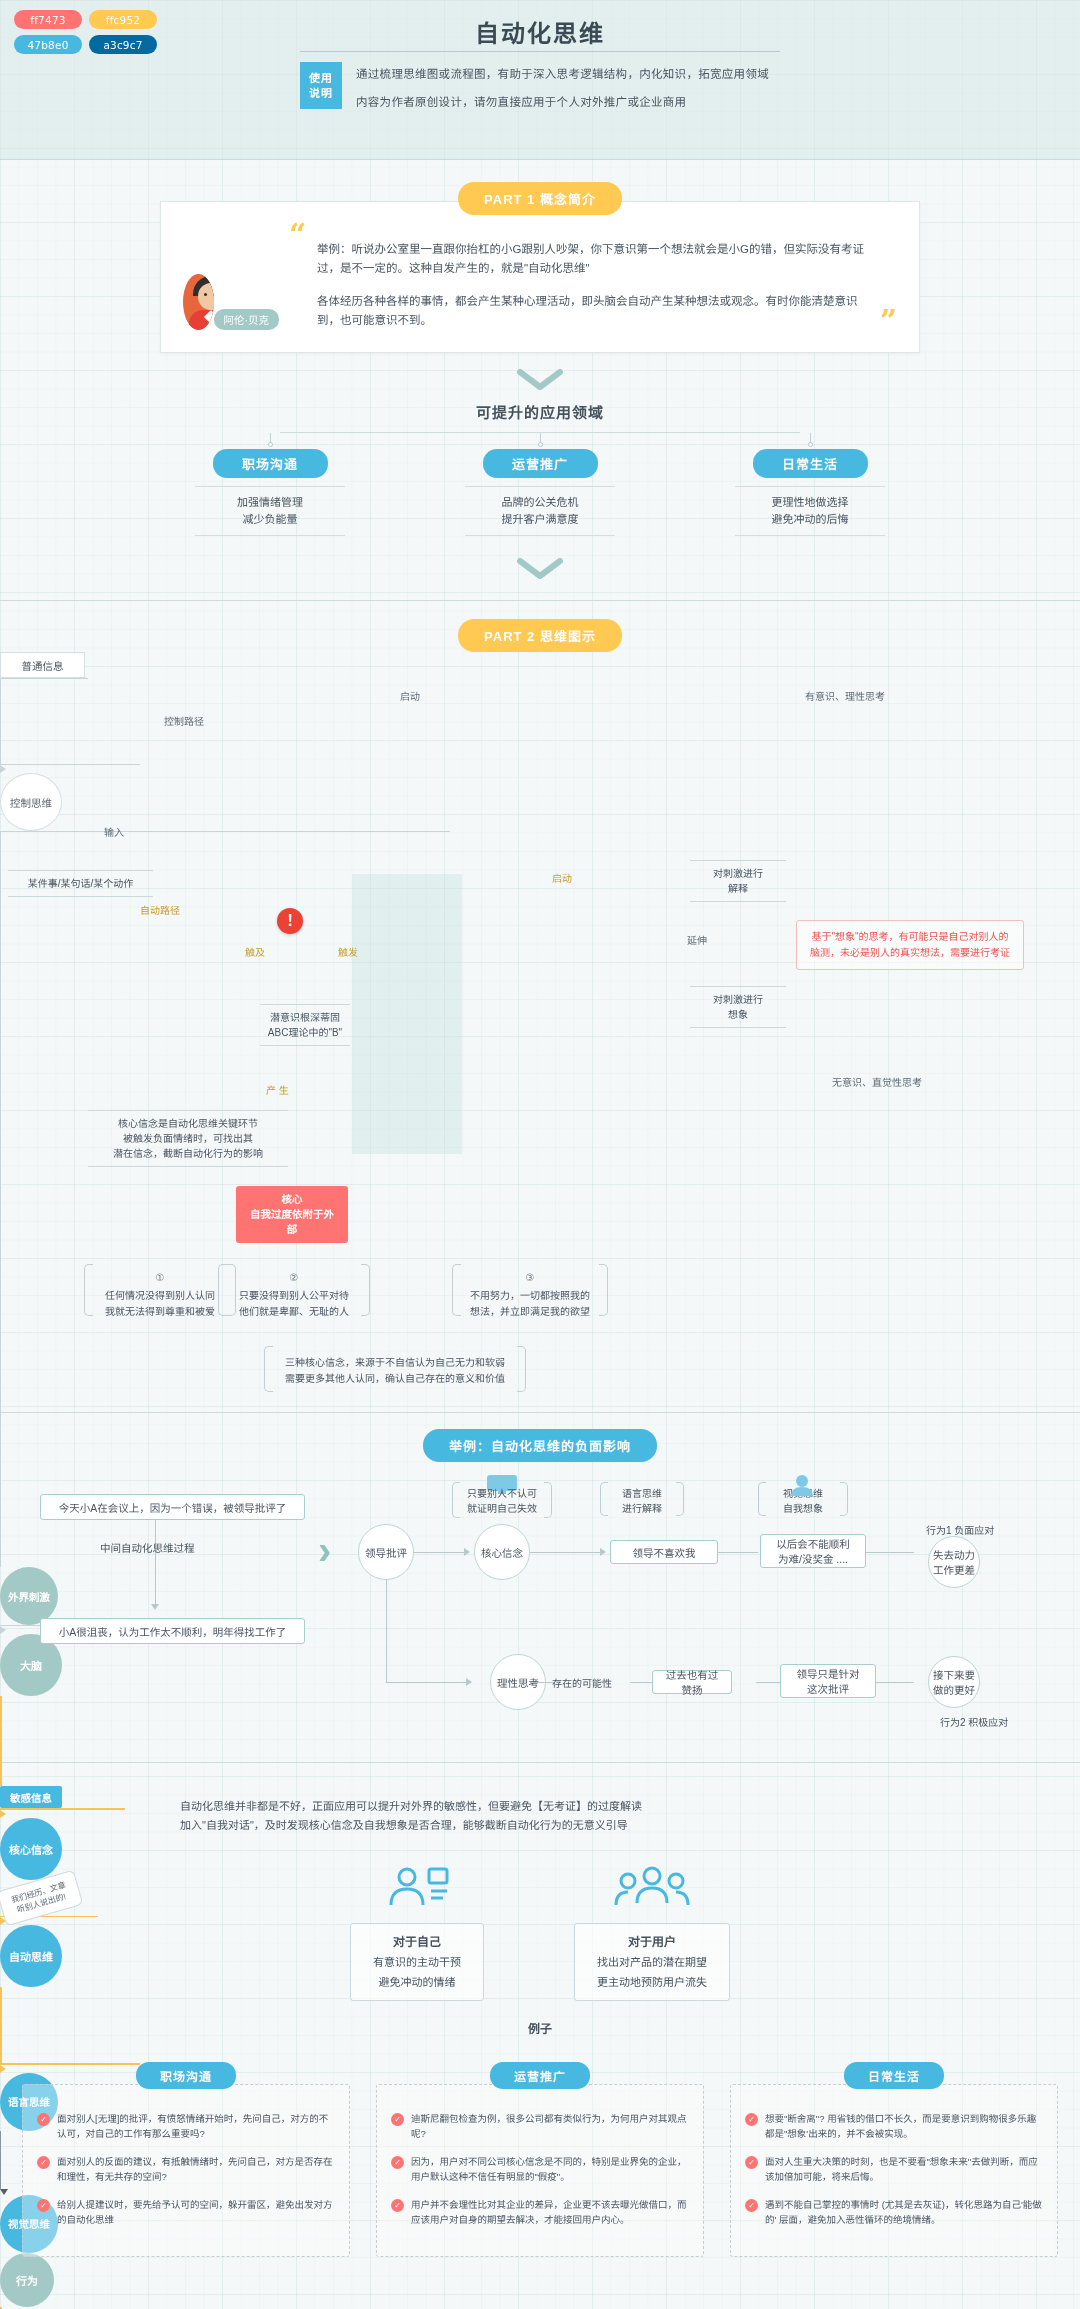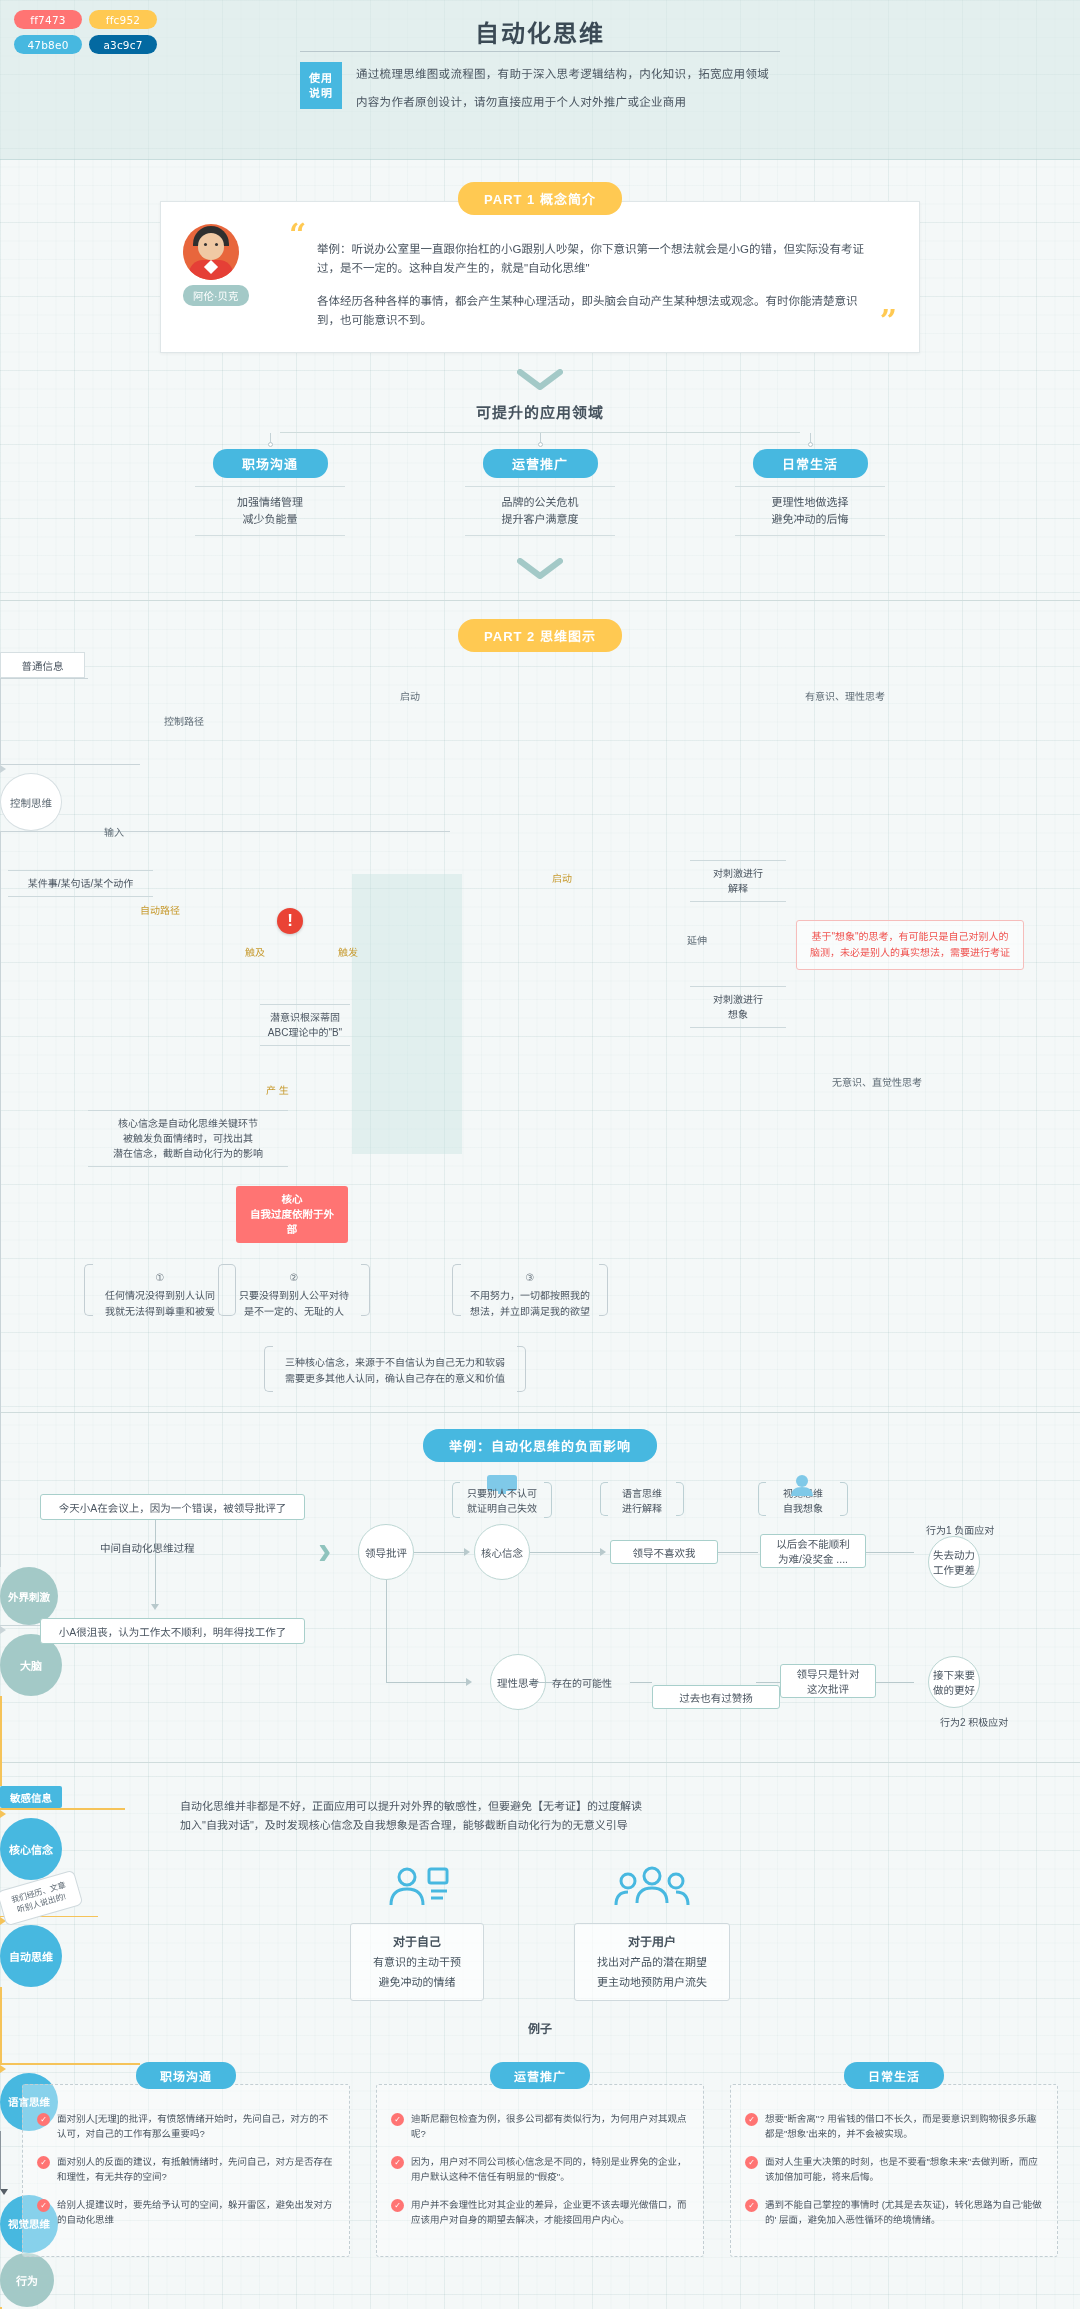--- a/index.html
+++ b/index.html
@@ -75,21 +75,21 @@
 
   
   .part1 { padding: 22px 0 10px; position: relative; }
   .part1-pill-row { text-align: center; position: relative; z-index: 3; }
   .quote-card {
     position: relative; margin: -14px auto 0; width: 760px; min-height: 120px;
     background: #fff; border: 1px solid #dfe6e8;
     box-shadow: 0 1px 3px rgba(0,0,0,.05);
     display: flex; padding: 22px 30px 22px 22px; gap: 8px;
   }
-  .avatar-col { width: 96px; flex: 0 0 96px; display: flex; flex-direction: column; align-items: flex-start; }
+  .avatar-col { width: 96px; flex: 0 0 96px; display: flex; align-items: flex-end; }
   .avatar {
     width: 56px; height: 56px; border-radius: 50%;
     background: #e8663c; position: relative; overflow: hidden;
   }
   .avatar .hair { position: absolute; left: 10px; top: 2px; width: 36px; height: 20px; background: #2f2f2f; border-radius: 18px 18px 0 0; }
   .avatar .face { position: absolute; left: 15px; top: 9px; width: 26px; height: 27px; background: #f0c9a4; border-radius: 13px; }
   .avatar .eyeL, .avatar .eyeR { position: absolute; top: 19px; width: 3px; height: 3px; background: #333; border-radius: 50%; }
   .avatar .eyeL { left: 21px; } .avatar .eyeR { left: 32px; }
   .avatar .body { position: absolute; left: 6px; bottom: -6px; width: 44px; height: 26px; background: #e53f36; border-radius: 14px 14px 0 0; }
   .avatar .collar { position: absolute; left: 23px; bottom: 8px; width: 10px; height: 10px; background: #fff; transform: rotate(45deg); }
@@ -438,21 +438,21 @@
         <span>任何情况没得到别人认同</span><br>
         <span>我就无法得到尊重和被爱</span>
       </div>
     </div>
     <div class="bracket-box" style="left:218px; top:612px; width:152px; height:52px;">
       <div class="bk l"></div>
         <div class="bk r"></div>
       <div class="inner">
         <span class="circ-num">②</span>
         <span>只要没得到别人公平对待</span><br>
-        <span>是不一定的、无耻的人</span>
+        <span>他们就是卑鄙、无耻的人</span>
       </div>
     </div>
     <div class="bracket-box" style="left:452px; top:612px; width:156px; height:52px;">
       <div class="bk l"></div>
         <div class="bk r"></div>
       <div class="inner">
         <span class="circ-num">③</span>
         <span>不用努力，一切都按照我的</span><br>
         <span>想法，并立即满足我的欲望</span>
       </div>
@@ -547,21 +547,21 @@
     </div>
 
     <div class="ex-vline" style="left:386px; top:118px; height:102px;"></div>
     <div class="ex-line" style="left:386px; top:220px; width:80px;"></div>
     <div class="ex-arrow" style="left:466px; top:216px;"></div>
     <div class="ex-circle" style="left:474px; top:192px; width:56px; height:56px;margin-left:16px;">理性思考</div>
 
     <div class="ex-line" style="left:530px; top:220px; width:24px;"></div>
     <div style="left:552px; top:213px; font-size:10px;">存在的可能性</div>
     <div class="ex-line" style="left:630px; top:220px; width:22px;"></div>
-    <div class="ex-box" style="left:652px; top:208px; width:128px; height:24px;margin-top:15px;">过去也有过赞扬</div>
+    <div class="ex-box" style="left:652px; top:208px; width:80px; height:24px;">过去也有过赞扬</div>
 
     <div class="ex-line" style="left:756px; top:220px; width:24px;"></div>
     <div class="ex-box" style="left:780px; top:202px; width:96px; height:34px; flex-direction:column;">
       <div>领导只是针对</div>
       <div>这次批评</div>
     </div>
 
     <div class="ex-line" style="left:876px; top:220px; width:38px;"></div>
     <div class="ex-circle" style="left:928px; top:194px; width:52px; height:52px; flex-direction:column;">
       <div>接下来要</div>

